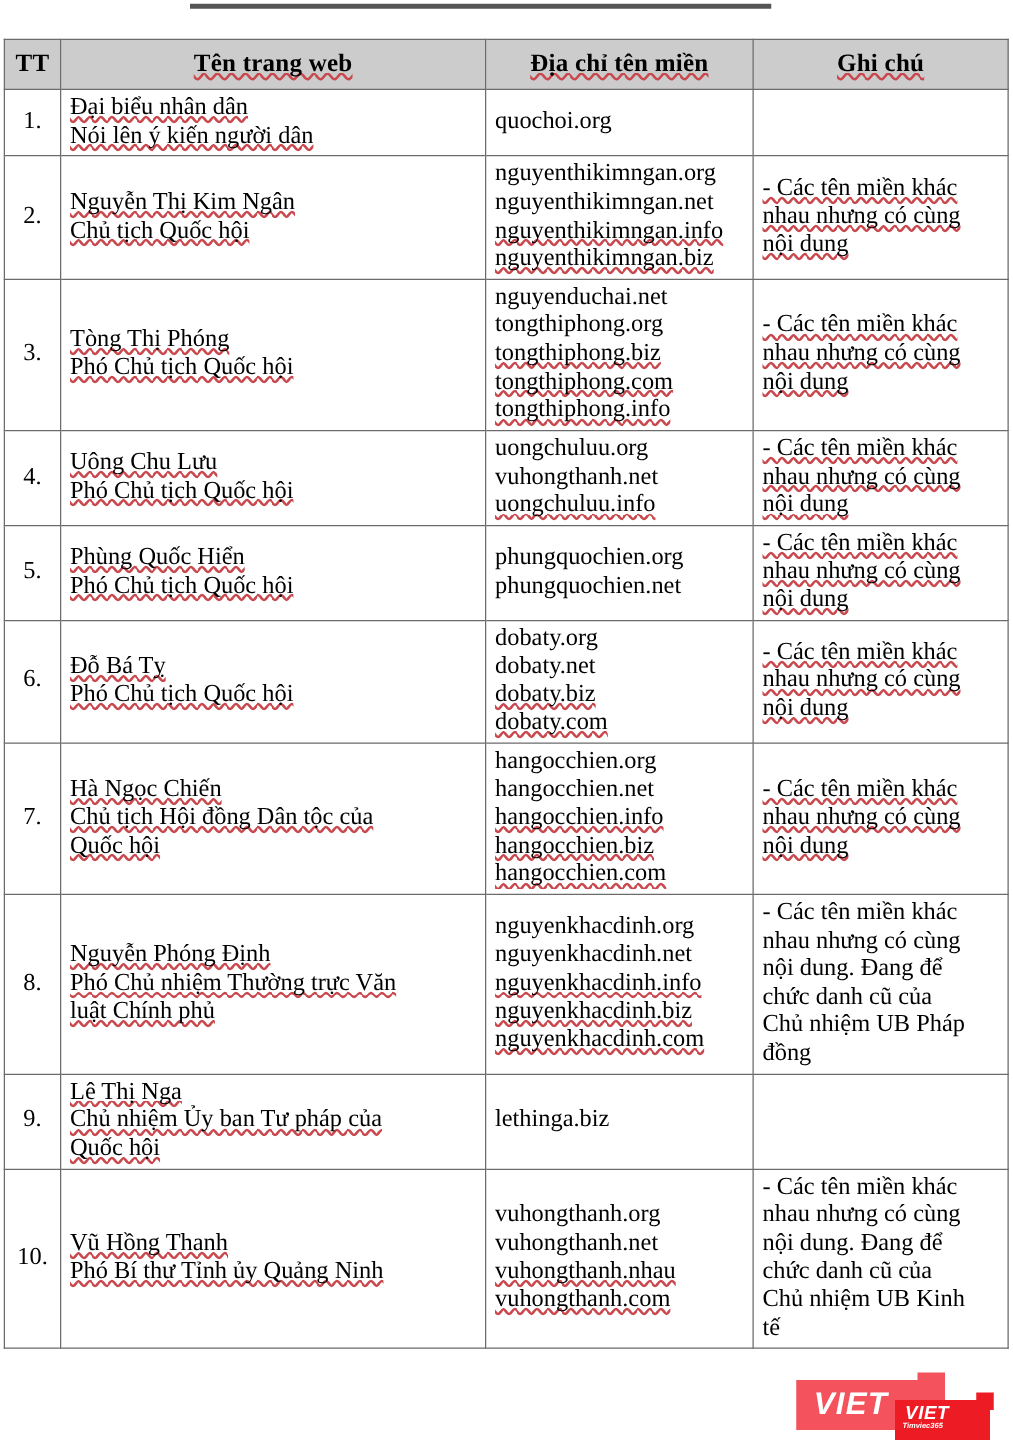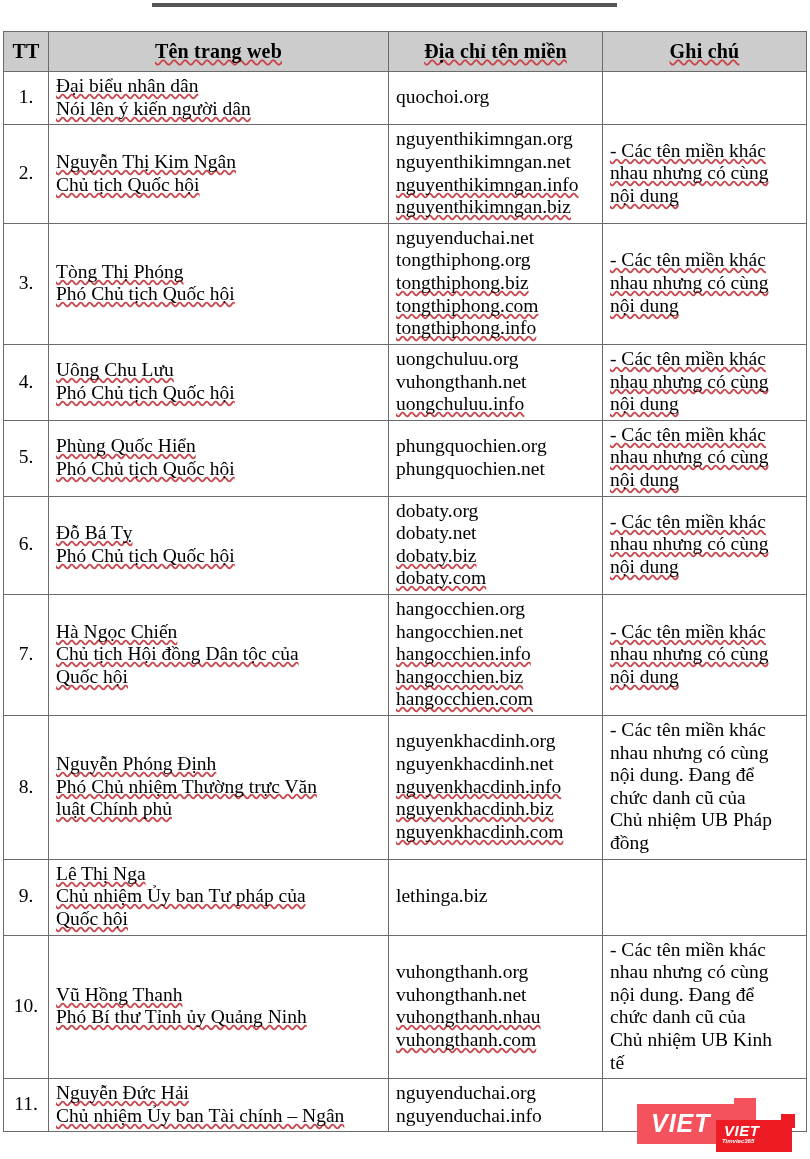--- a/index.html
+++ b/index.html
@@ -359,32 +359,20 @@
         </td>
         <td class="note-cell">
           <span class="line">- Các tên miền khác</span>
           <span class="line">nhau nhưng có cùng</span>
           <span class="line">nội dung. Đang để</span>
           <span class="line">chức danh cũ của</span>
           <span class="line">Chủ nhiệm UB Kinh</span>
           <span class="line">tế</span>
         </td>
       </tr>
-      <tr>
-        <td class="tt-cell">11.</td>
-        <td class="name-cell">
-          <span class="line sp">Nguyễn Đức Hải</span>
-          <span class="line sp">Chủ nhiệm Ủy ban Tài chính – Ngân</span>
-        </td>
-        <td class="dom-cell">
-          <span class="dom-line">nguyenduchai.org</span>
-          <span class="dom-line">nguyenduchai.info</span>
-        </td>
-        <td class="note-cell"></td>
-      </tr>
     </tbody>
 </table>
 
 <div id="watermark">
   <div id="wm-big"></div>
   <div id="wm-big-tail"></div>
   <div id="wm-big-text">VIET</div>
   <div id="wm-small"></div>
   <div id="wm-small-tail"></div>
   <div id="wm-small-text">VIET</div>

